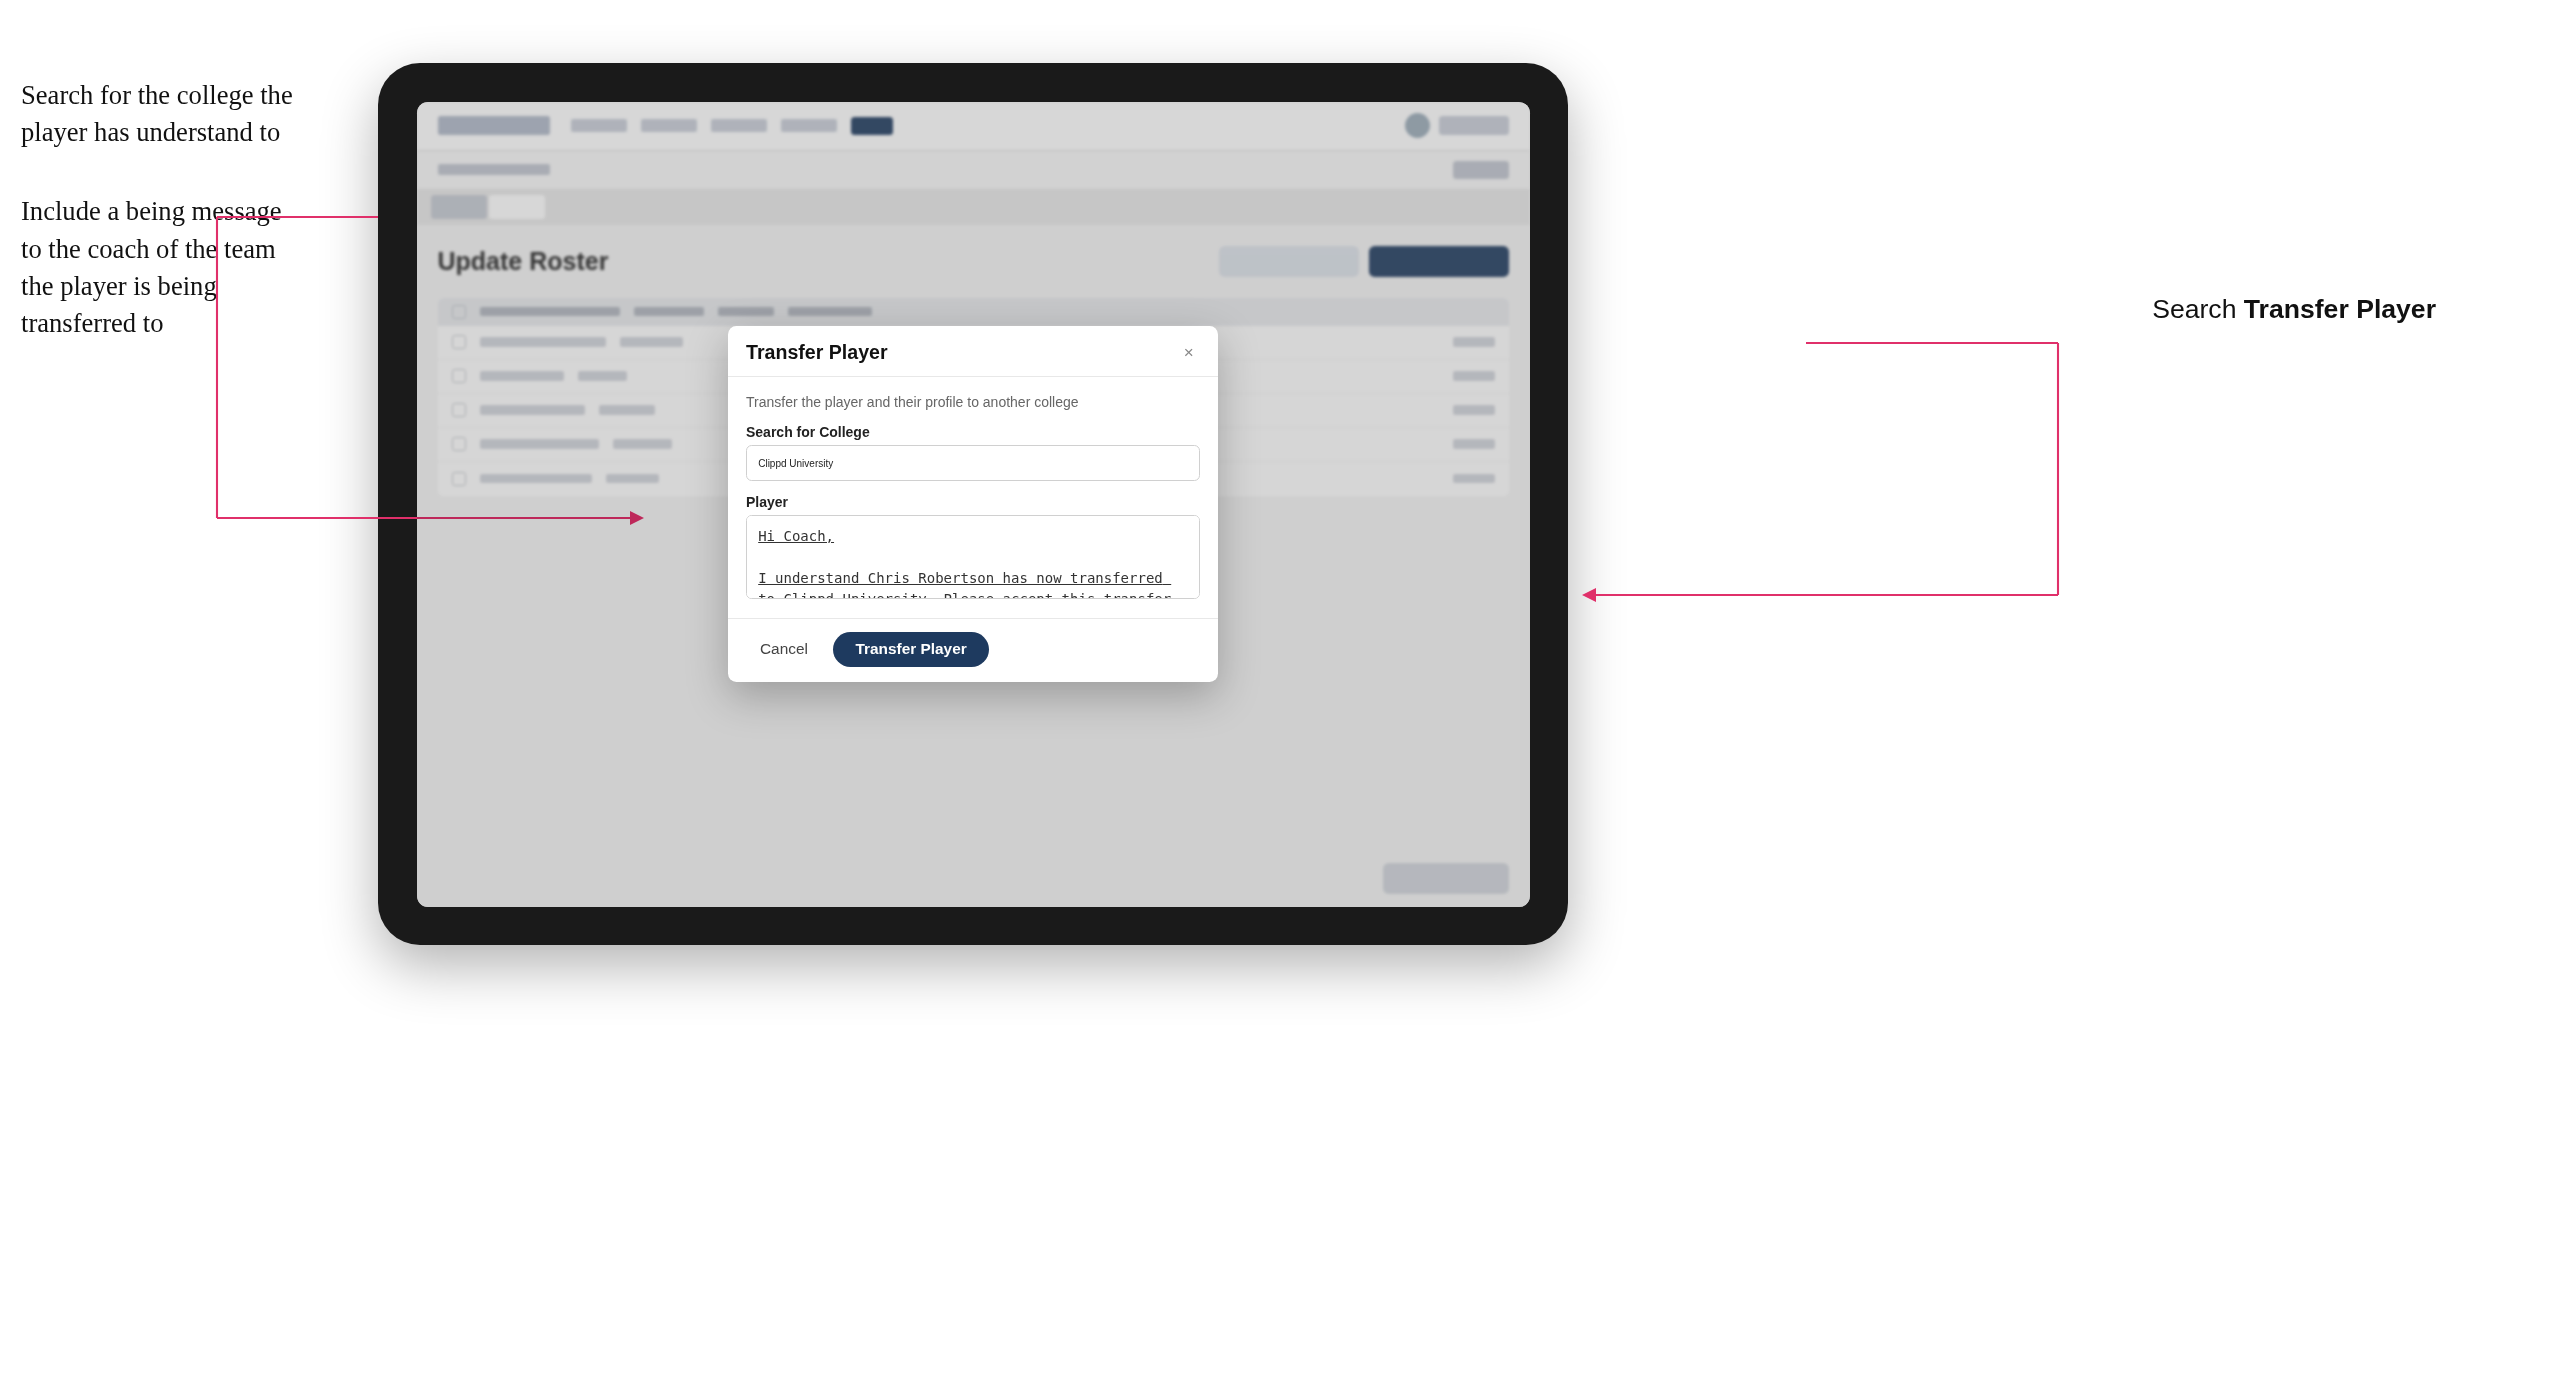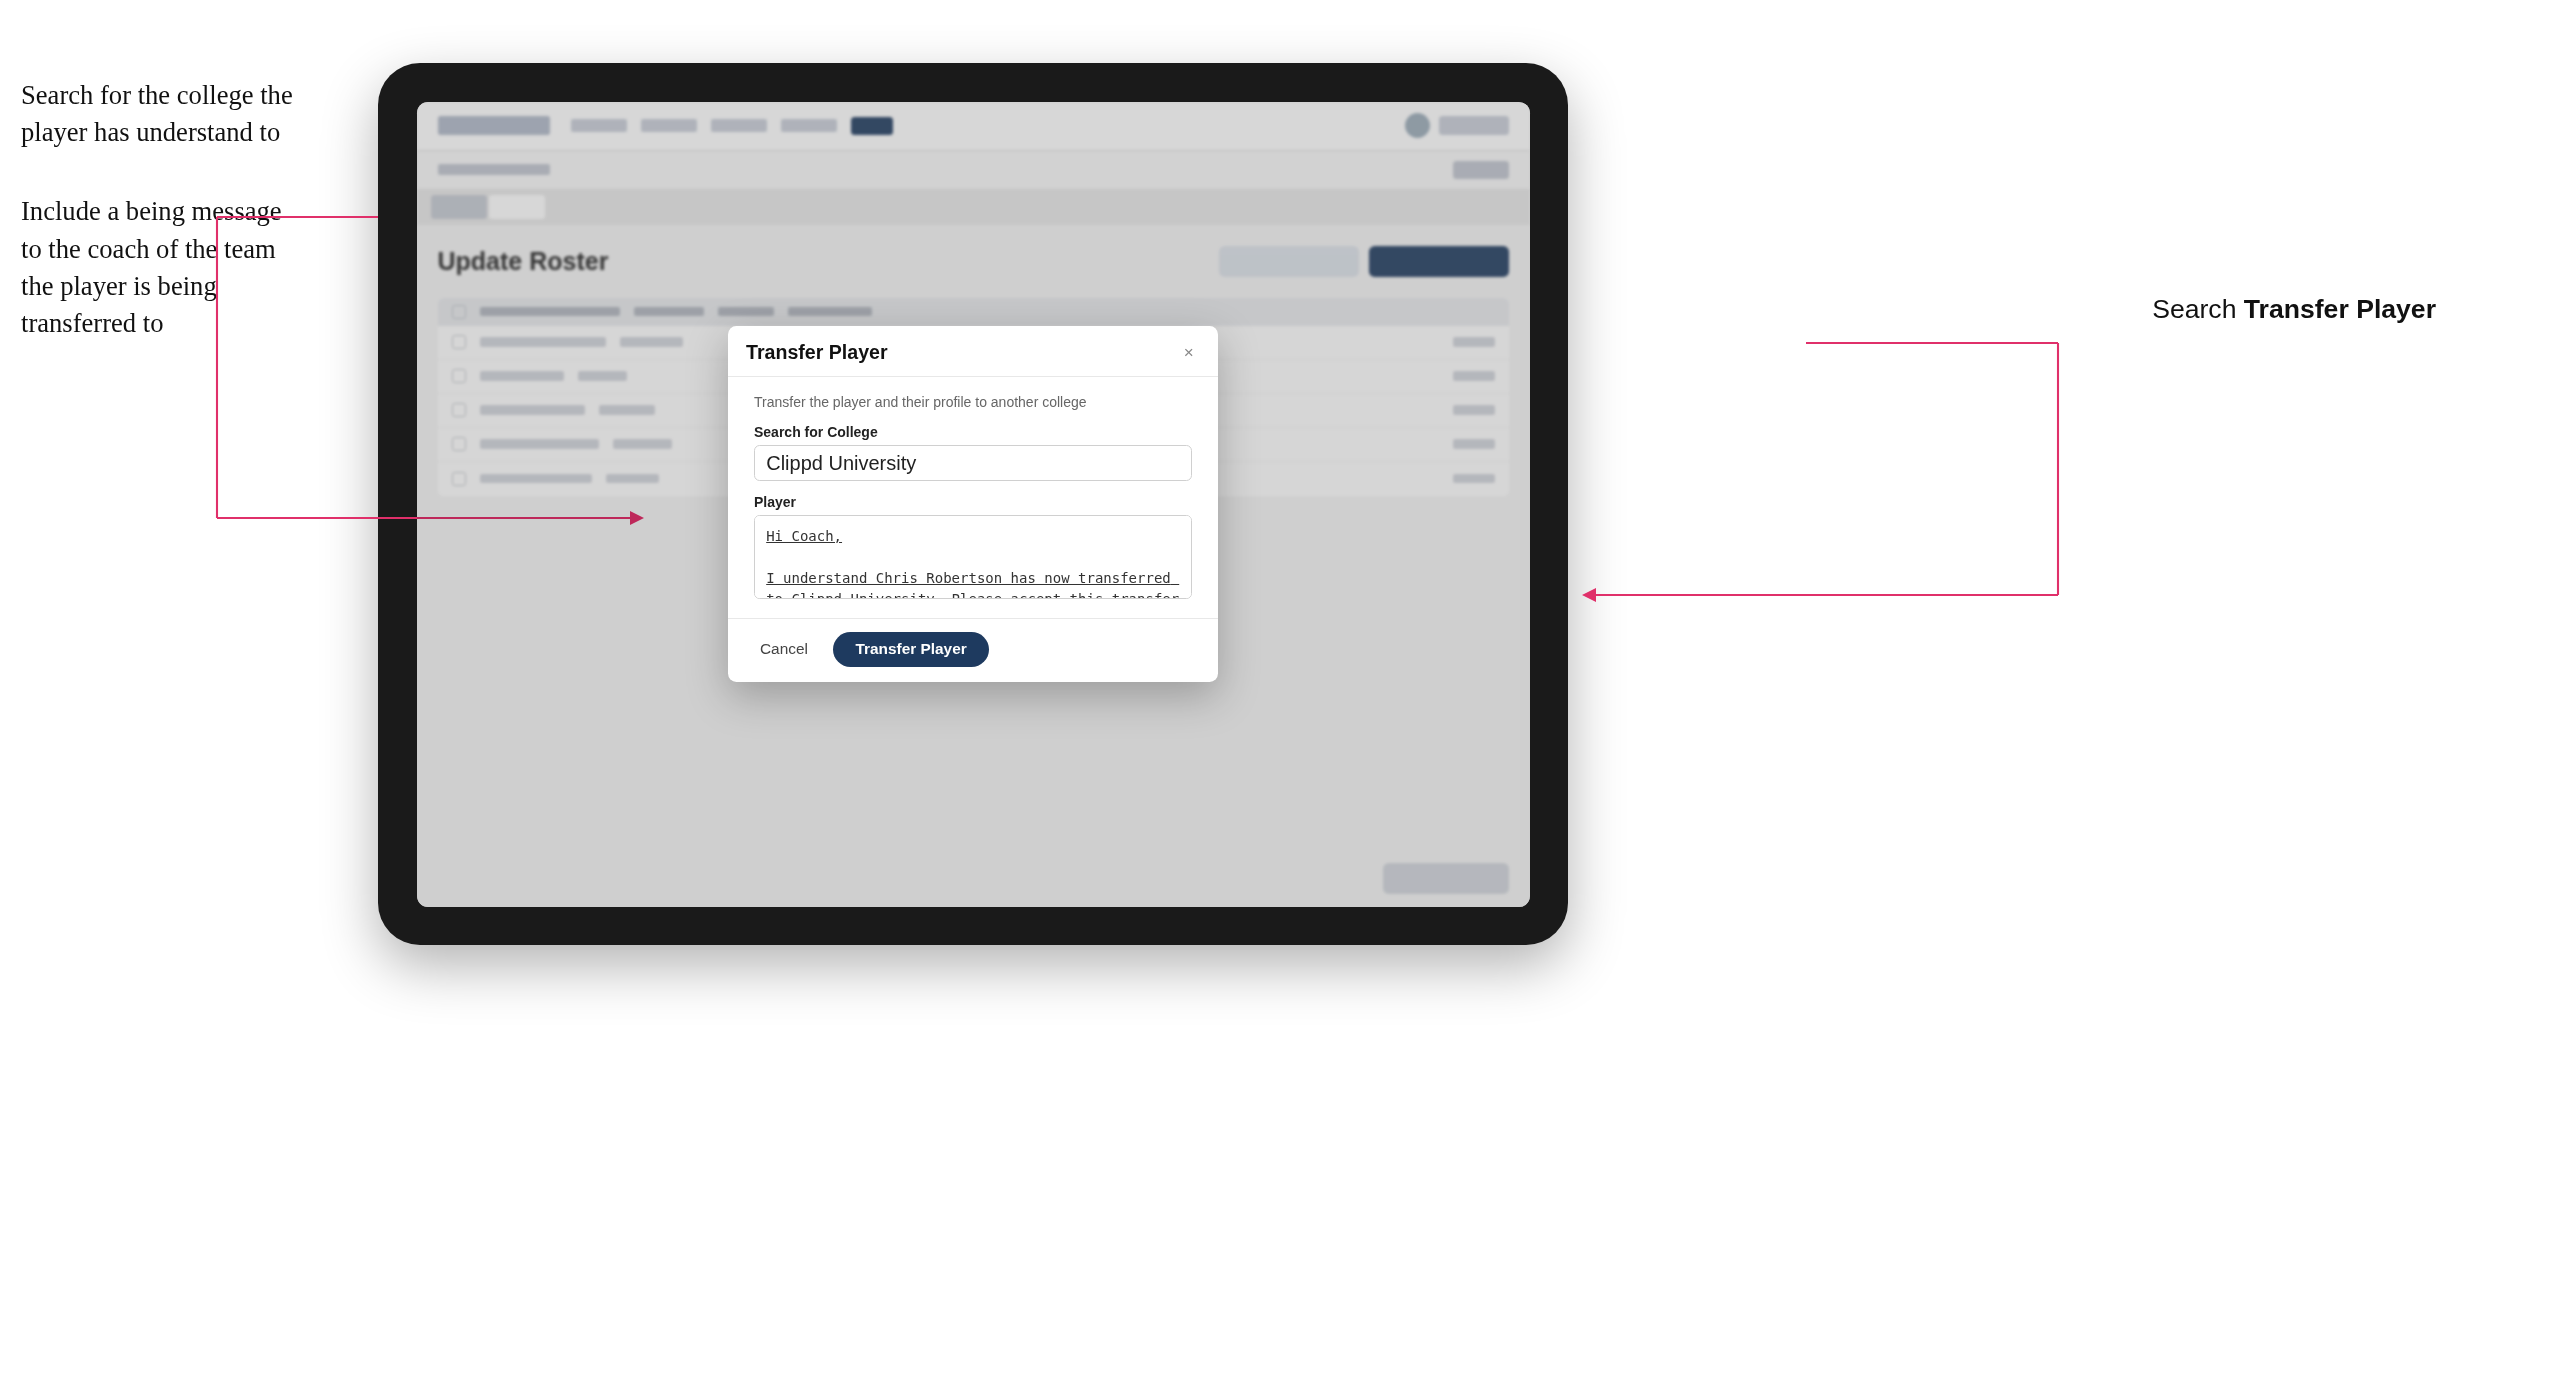--- a/index.html
+++ b/index.html
@@ -333,21 +333,21 @@
       display: flex;
       align-items: center;
       justify-content: center;
       font-size: 17px;
       color: #888;
       cursor: pointer;
       border-radius: 50%;
     }
 
     .modal-body {
-      padding: 17px 26px;
+      padding: 17px 18px;
     }
 
     .modal-desc {
       font-size: 14px;
       color: #666;
       margin-bottom: 14px;
     }
 
     .modal-field-label {
       font-size: 14px;
@@ -355,21 +355,21 @@
       color: #222;
       margin-bottom: 5.6px;
     }
 
     .modal-input {
       width: 100%;
       height: 36px;
       border: 1px solid #d0d0d0;
       border-radius: 5.6px;
       padding: 0 11.2px;
-      font-size: 20px;
+      font-size: 10px;
       color: #222;
       margin-bottom: 12.6px;
       outline: none;
     }
 
     .modal-textarea {
       width: 100%;
       height: 84px;
       border: 1px solid #d0d0d0;
       border-radius: 5.6px;

